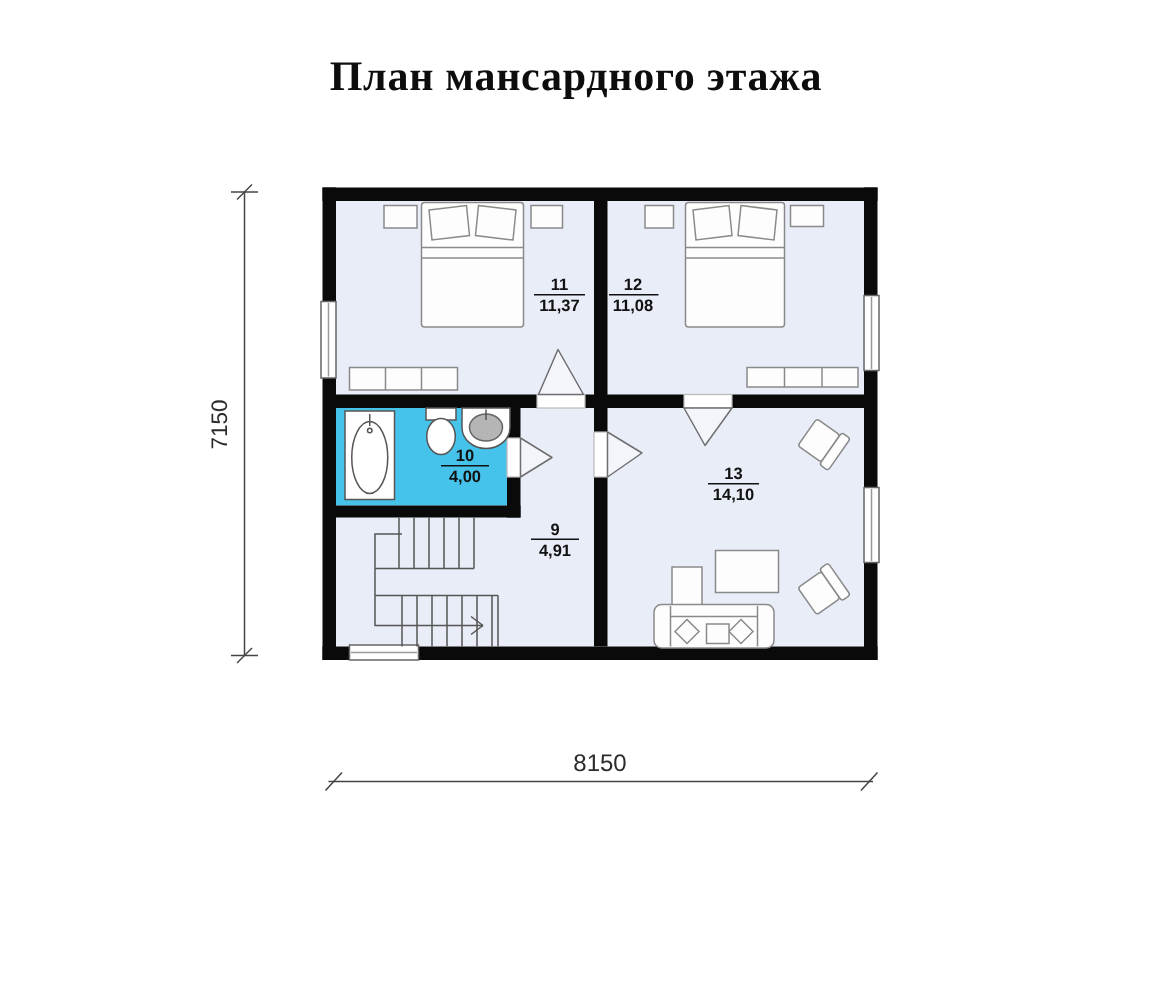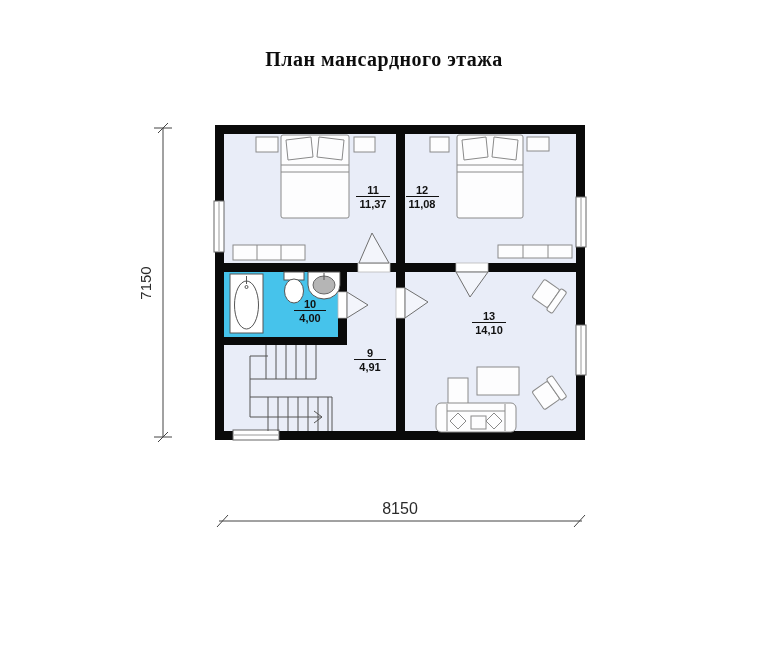--- a/index.html
+++ b/index.html
@@ -1,19 +1,19 @@
 <!DOCTYPE html>
 <html><head>
 <meta charset="utf-8">
 <style>
   html,body{margin:0;padding:0;background:#ffffff;}
   .stage{position:relative;width:768px;height:667px;background:#ffffff;overflow:hidden;
          font-family:"Liberation Sans",sans-serif;}
-  .title{position:absolute;top:48px;left:0;width:100%;margin:0;text-align:center;
-         font-family:"Liberation Serif","DejaVu Serif",serif;font-weight:700;font-size:20px;
+  .title{position:absolute;top:36px;left:0;width:100%;margin:0;text-align:center;
+         font-family:"Liberation Serif","DejaVu Serif",serif;font-weight:700;font-size:28px;
          color:#0d0d0d;letter-spacing:.5px;}
   svg{position:absolute;top:0;left:0;}
   .wall{stroke:none;}
   .win{fill:#ffffff;stroke:#666;stroke-width:1;}
   .winline{stroke:#9a9a9a;stroke-width:1;}
   .gap{fill:#ffffff;stroke:#b9b9b9;stroke-width:.8;}
   .door{fill:#f3f5fb;stroke:#6f6f6f;stroke-width:1;stroke-linejoin:round;}
   .furn{fill:#fdfdfe;stroke:#8a8a8a;stroke-width:1;}
   .fline{stroke:#8a8a8a;stroke-width:1;fill:none;}
   .fix{fill:#ffffff;stroke:#555;stroke-width:1;}

